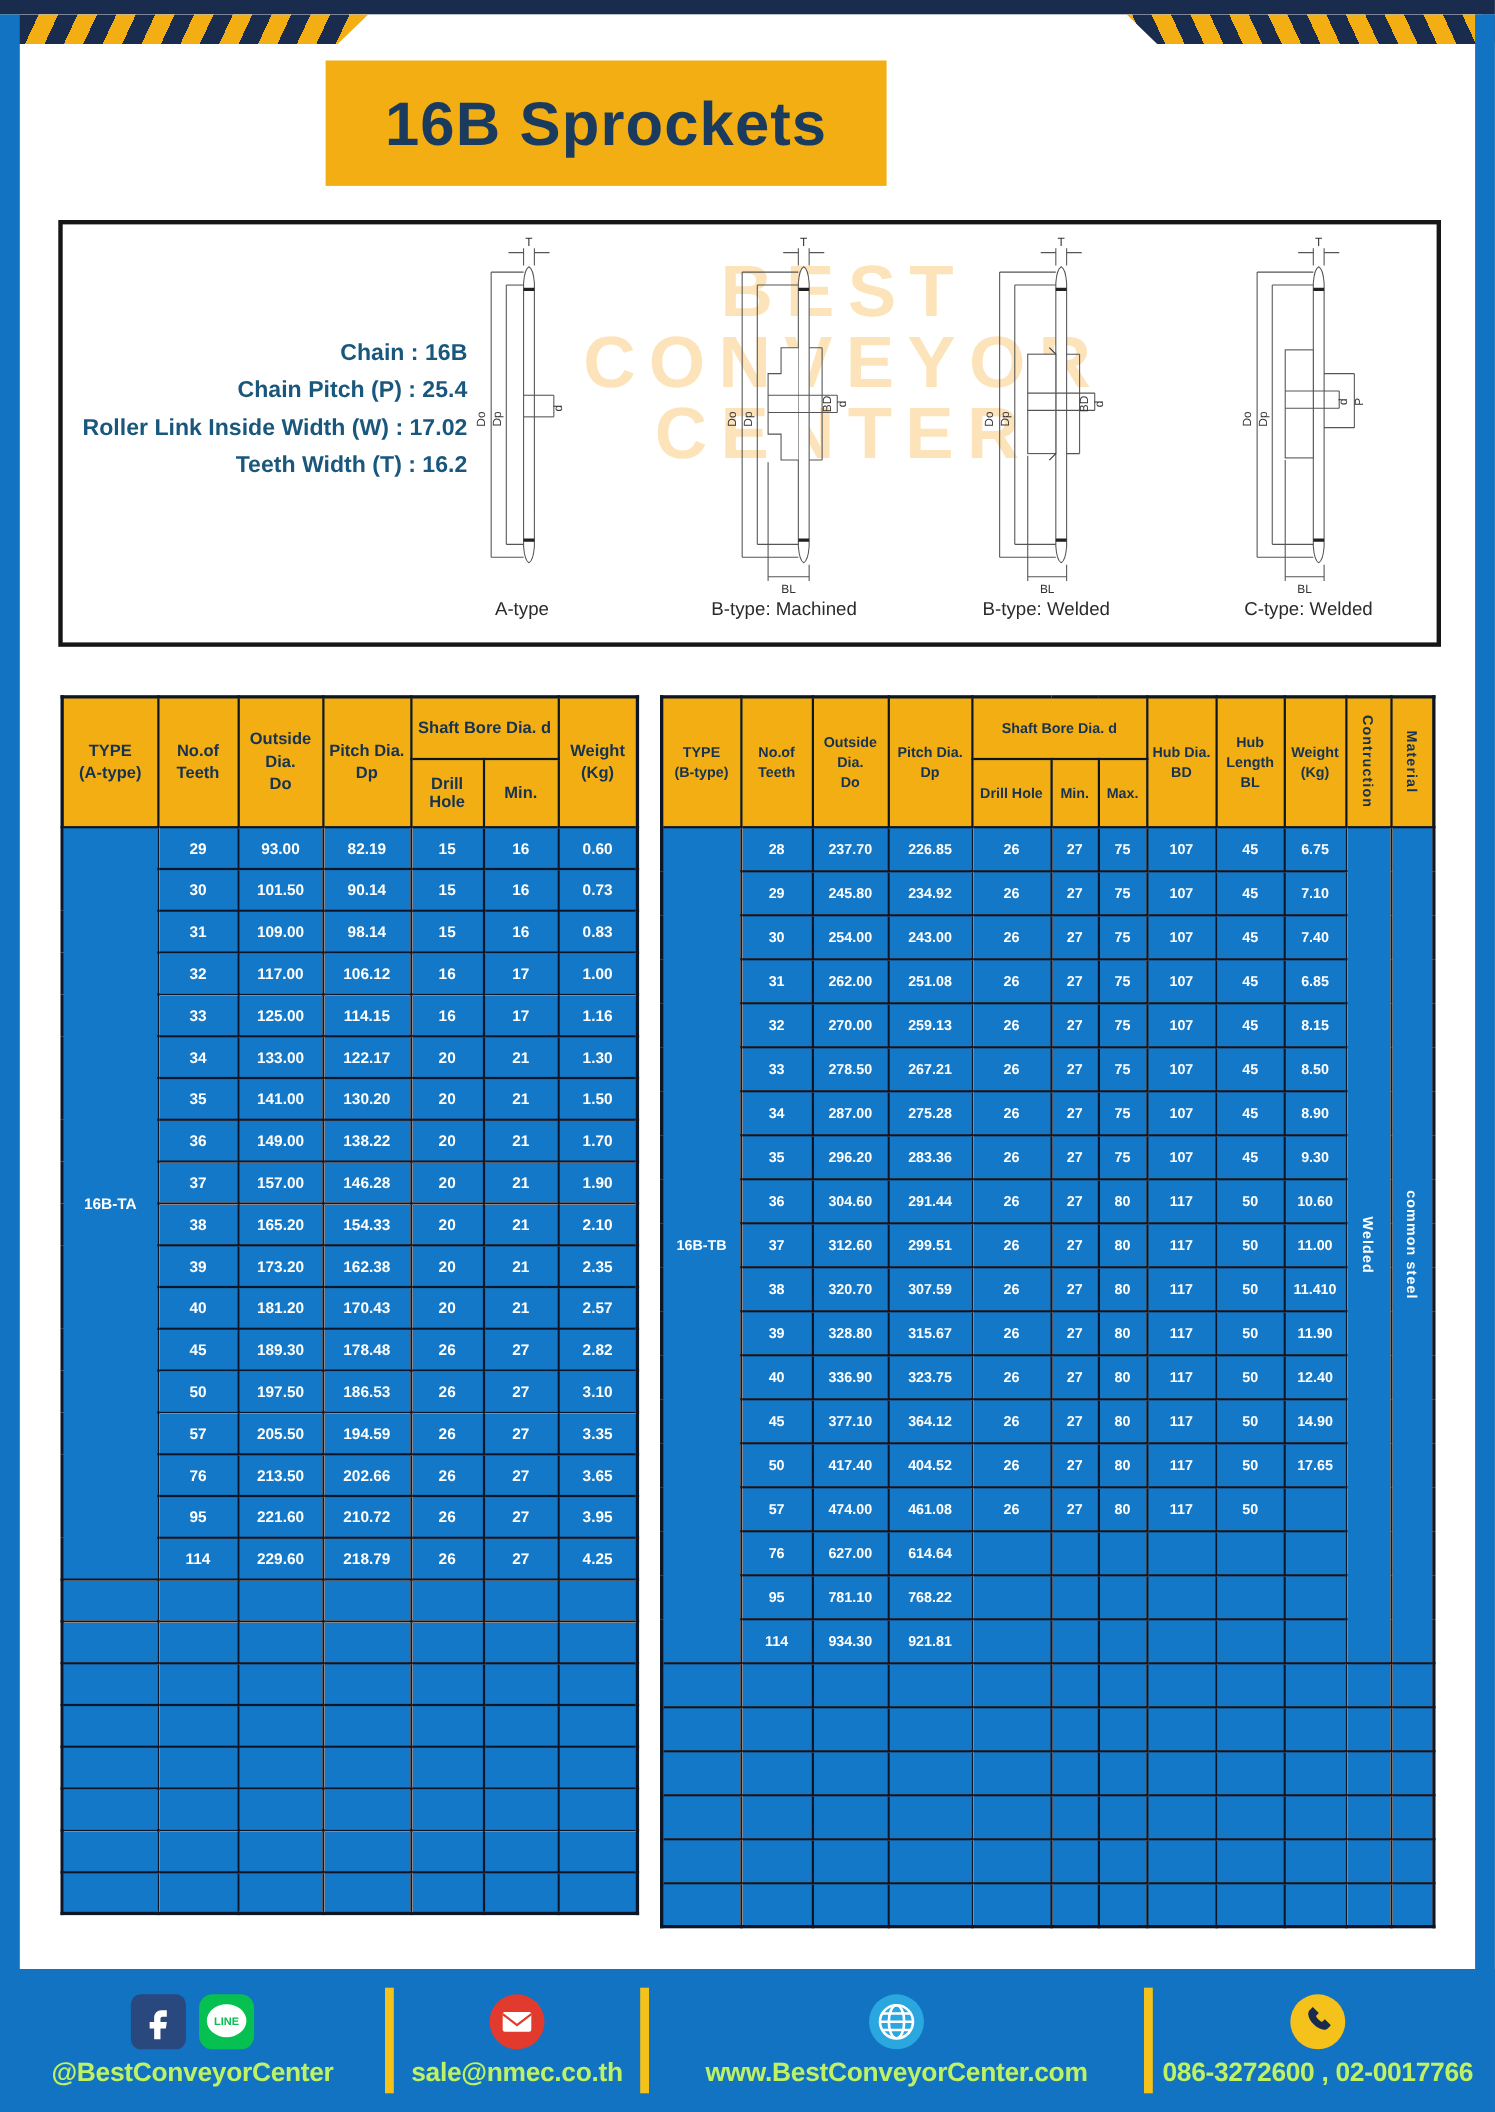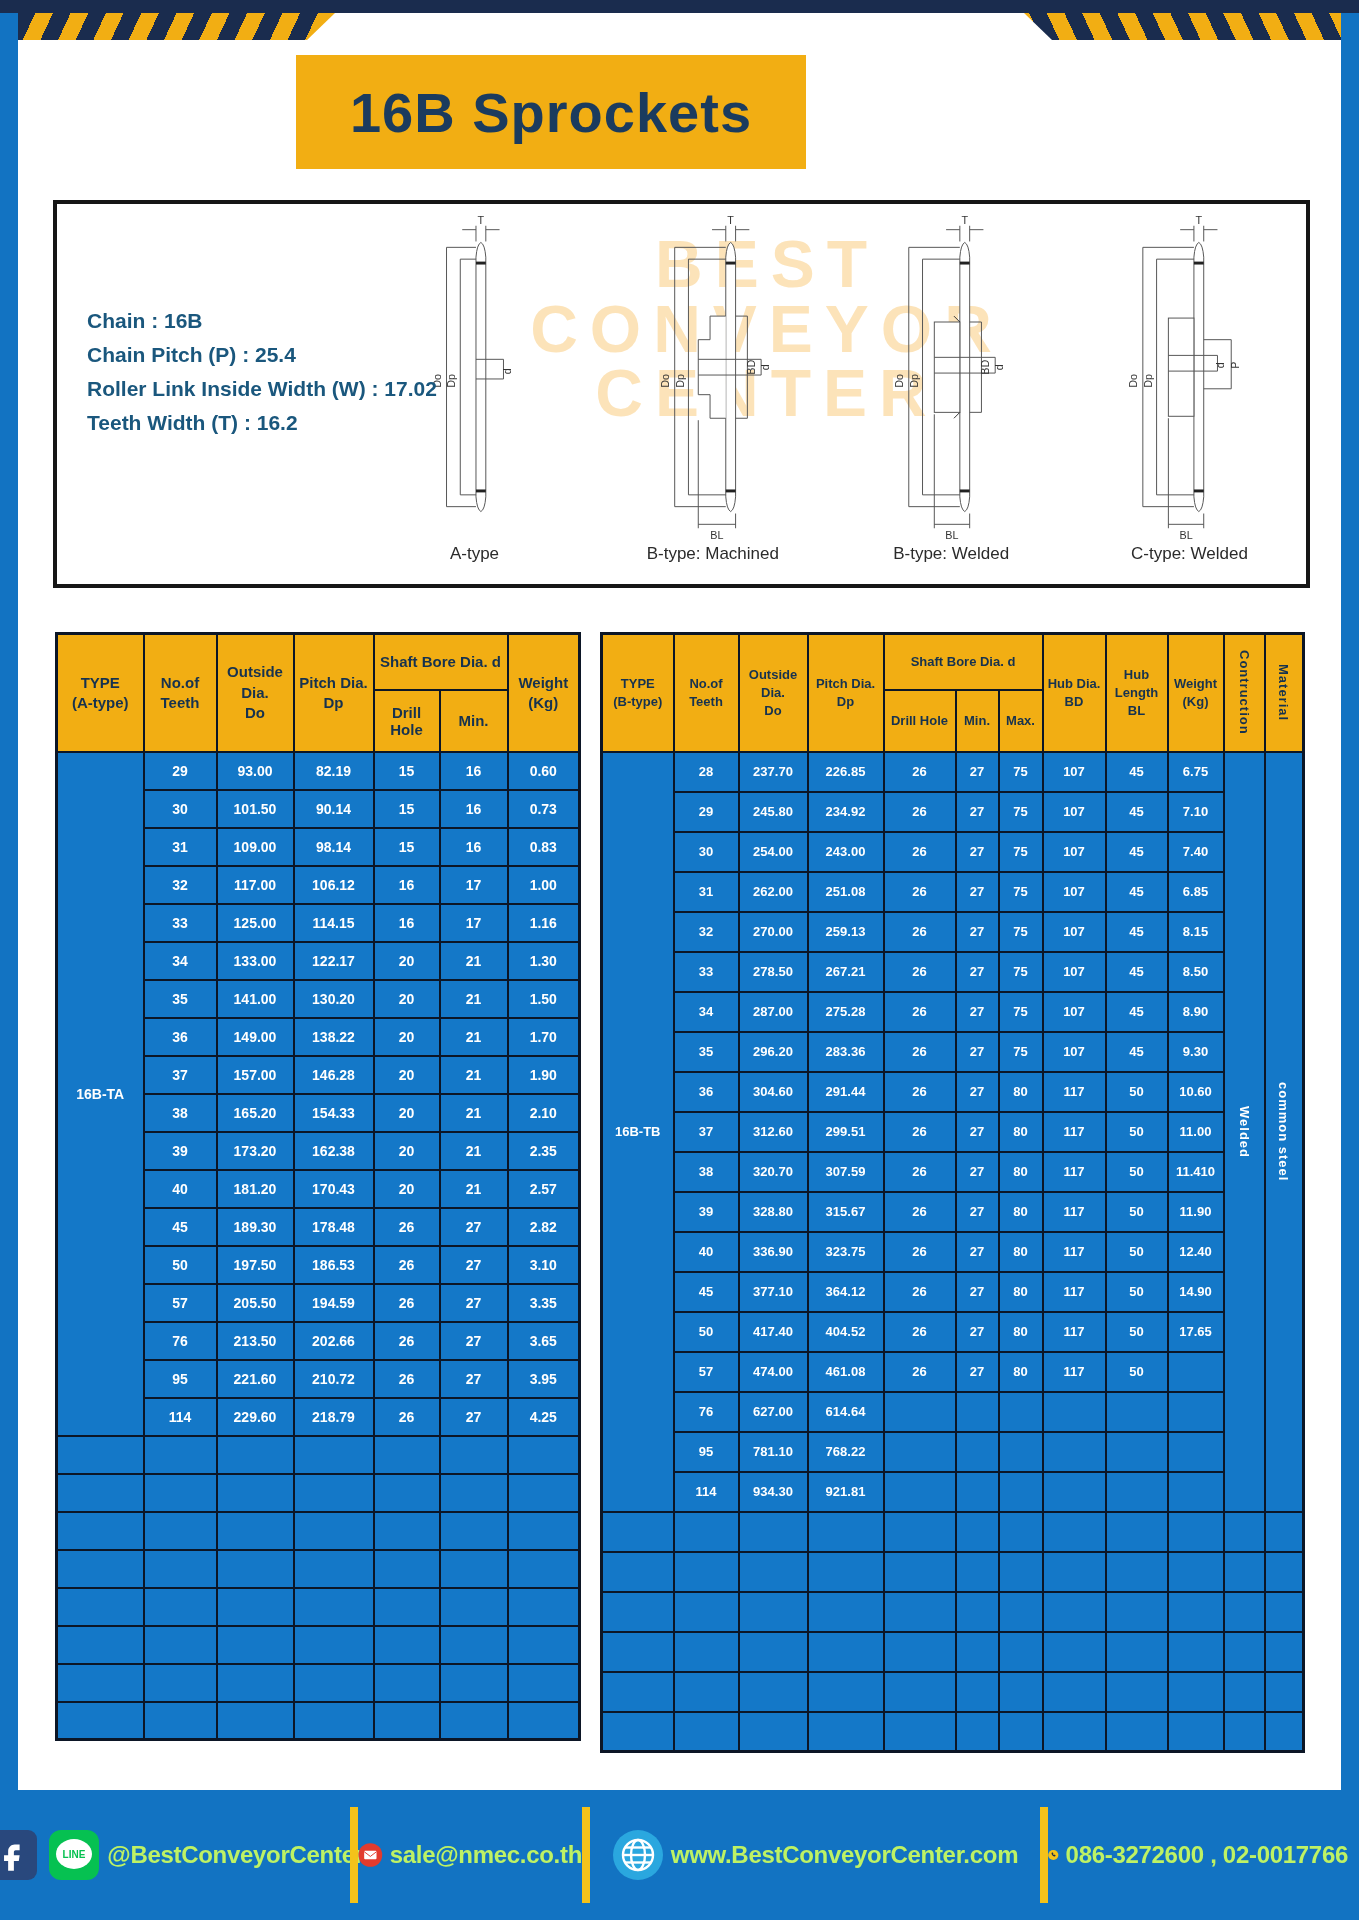--- a/index.html
+++ b/index.html
@@ -16,21 +16,21 @@
   .side-band { position:absolute; top:13px; bottom:0; width:18px; background:#1273c2; z-index:1; }
   .side-band.left { left:0; } .side-band.right { right:0; }
 
   .title-band { position:absolute; left:296px; top:55px; width:510px; height:114px; background:#f2ae13;
                 display:flex; align-items:center; justify-content:center; }
   .title-band h1 { font-size:56px; font-weight:bold; color:#1b3b5e; letter-spacing:1px; }
 
   
   .spec-box { position:absolute; left:53px; top:200px; width:1257px; height:388px;
               border:4px solid #161616; background:#fff; }
-  .spec-lines { position:absolute; left:30px; top:100px; z-index:2; }
+  .spec-lines { position:absolute; left:18px; top:100px; z-index:2;text-align:right; }
   .spec-line { font-size:21px; font-weight:bold; color:#1a577d; line-height:34px; white-space:nowrap; }
 
   .watermark { position:absolute; left:380px; top:28px; width:660px; text-align:center; z-index:0;
                color:#f6a51c; opacity:0.30; font-weight:bold; font-size:66px; line-height:0.98;
                letter-spacing:12px; }
 
   .drawings { position:absolute; left:305px; top:8px; width:940px; height:372px; display:flex;
               justify-content:space-between; z-index:1; }
   .drawing { width:225px; display:flex; flex-direction:column; align-items:center; }
   .drawing svg { width:190px; height:330px; }
@@ -48,21 +48,21 @@
   .tbl-a td { height:38px; font-size:14px; } .tbl-b td { height:40px; font-size:13px; }
   .tbl thead tr:first-child { height:56px; } .tbl thead tr:last-child { height:62px; }
   .blk { display:block; line-height:1.35; }
   .vert { writing-mode:vertical-rl; text-align:center; letter-spacing:1px; }
   th.vert { padding:4px 0; }
   td.vert { font-size:13px; }
 
   
   .footer { position:absolute; left:0; bottom:0; width:1359px; height:130px; background:#1273c2;
             display:flex; align-items:stretch; z-index:2; }
-  .f-section { display:flex; align-items:center; justify-content:center; gap:7px; }
+  .f-section { display:flex; flex-direction:column; align-items:center; justify-content:center; gap:7px; }
   .f-s1 { width:350px; } .f-s2 { width:224px; } .f-s3 { width:450px; } .f-s4 { width:300px; }
   .f-sep { width:8px; height:96px; align-self:center; background:#f4c21a; }
   .f-icons { display:flex; gap:10px; align-items:center; }
   .f-text { color:#bef264; font-weight:bold; font-size:24px; white-space:nowrap; letter-spacing:-0.3px; }
 </style>
 </head>
 <body>
 
 <div class="page">
 

